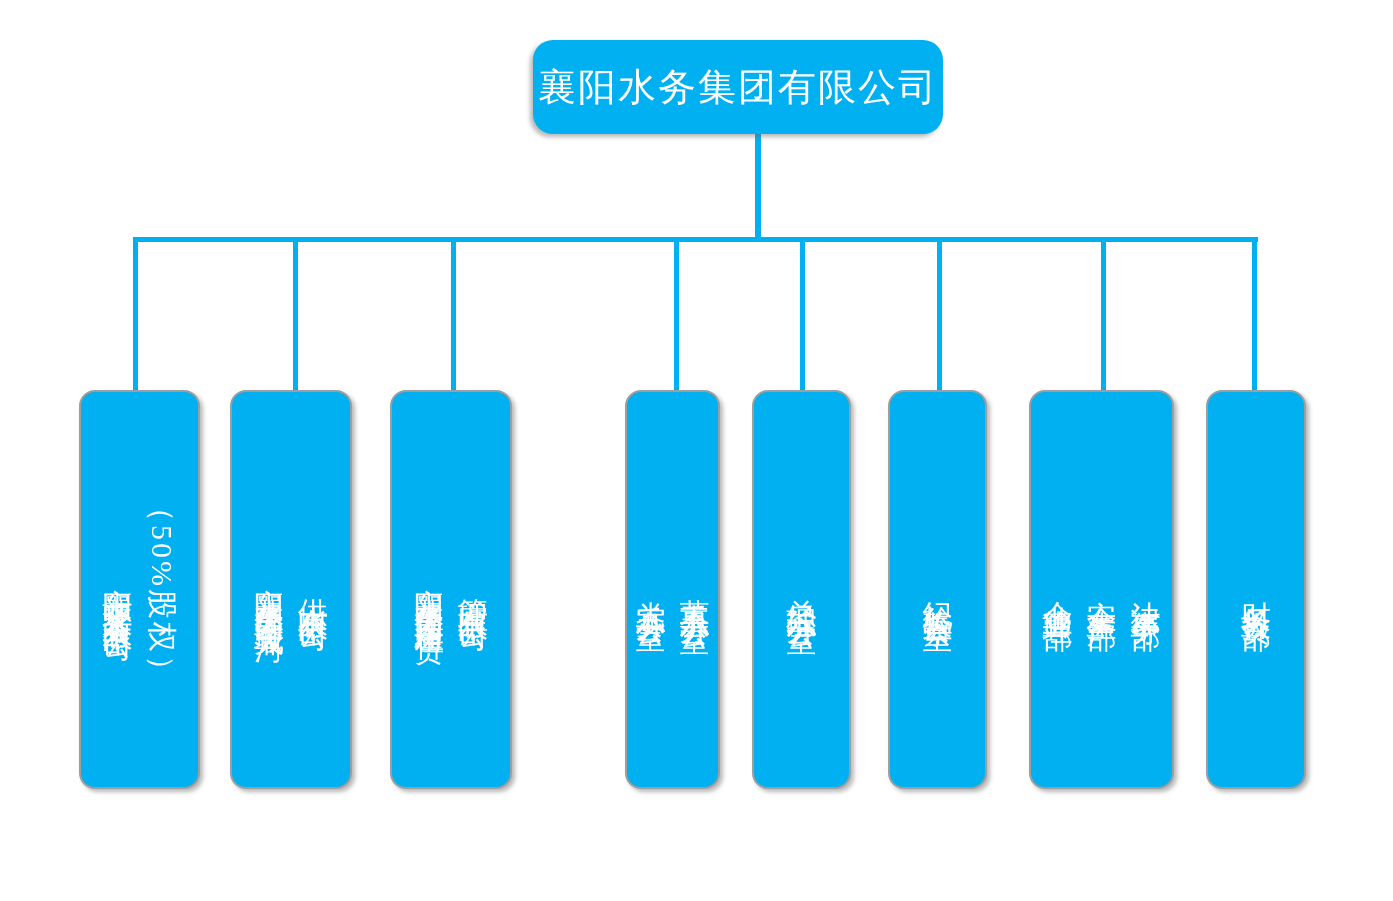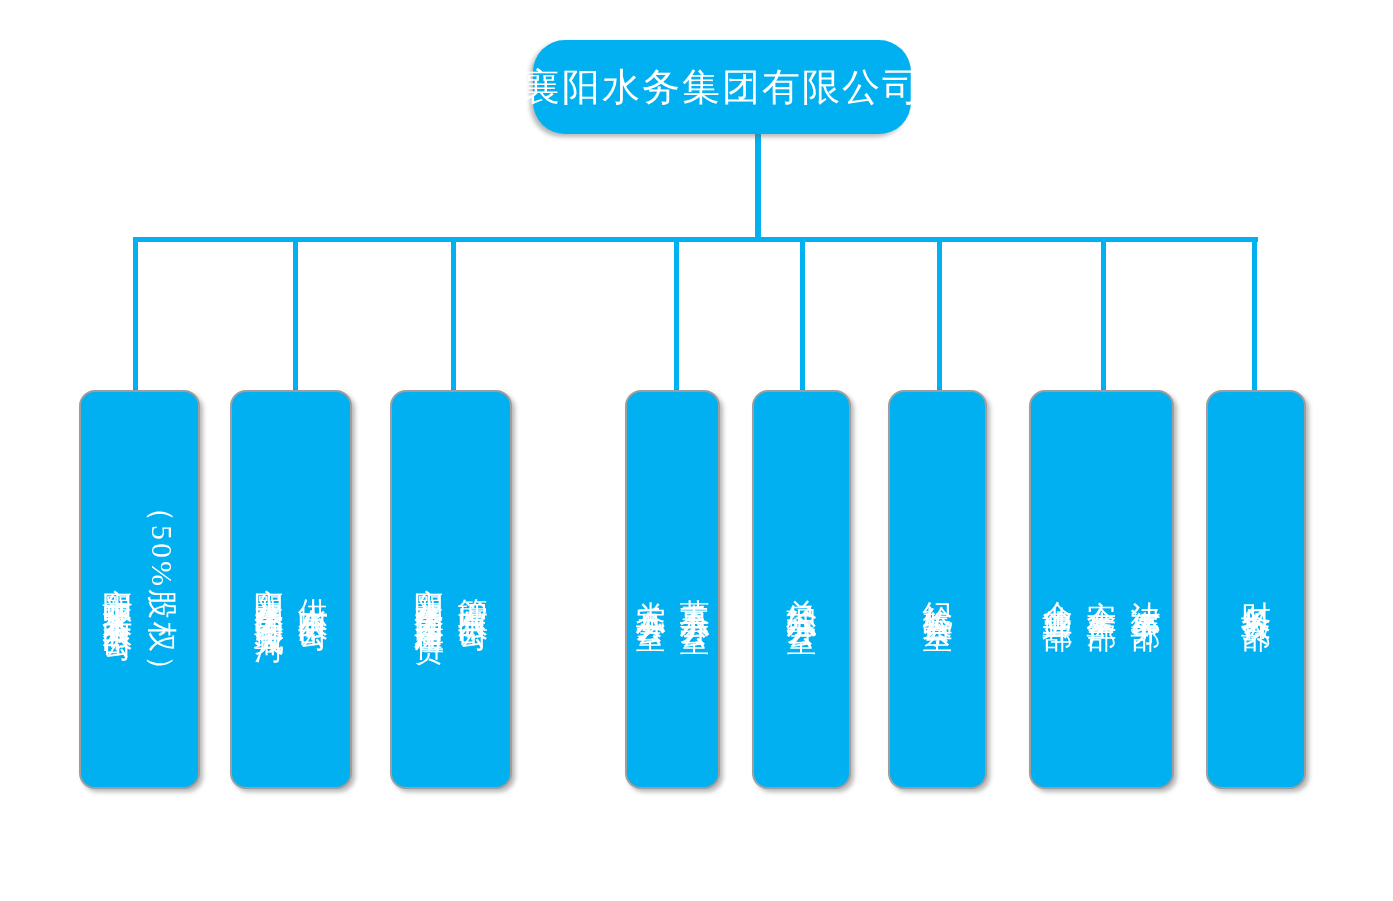--- a/index.html
+++ b/index.html
@@ -11,22 +11,22 @@
     font-family:"Liberation Serif","DejaVu Serif",serif;
   }
   
   .node{
     position:absolute;
     background:#00b0f0;
     color:#ffffff;
     box-sizing:border-box;
   }
   .root-node{
-    left:533px;top:40px;width:378px;height:94px;
-    border-radius:32px;
+    left:533px;top:40px;width:410px;height:94px;
+    border-radius:20px;
     display:flex;align-items:center;justify-content:center;
     box-shadow:-3px 3px 4px rgba(100,100,100,.45);
   }
   .root-label{
     font-size:38px;
     letter-spacing:2px;
     white-space:nowrap;
     line-height:1;
   }
   .child{

